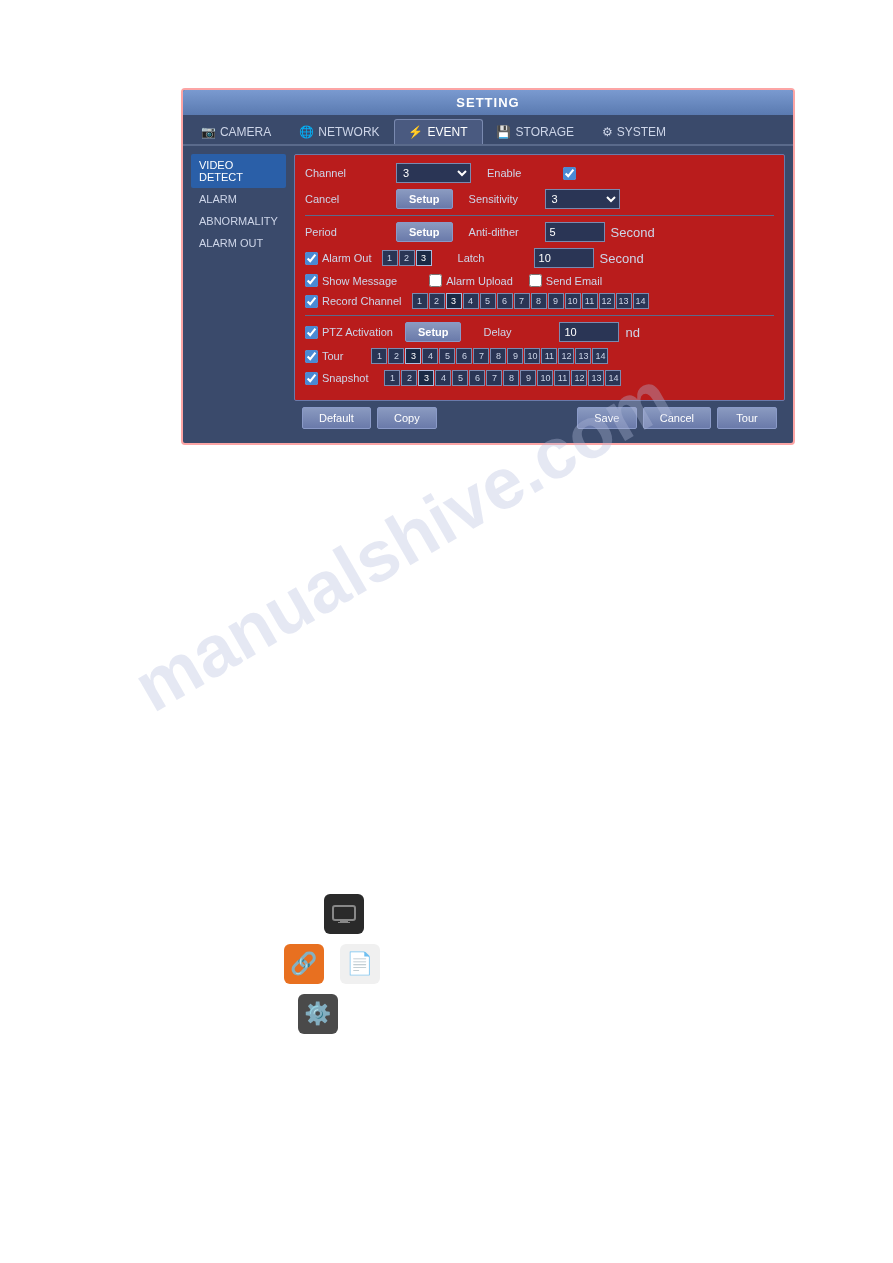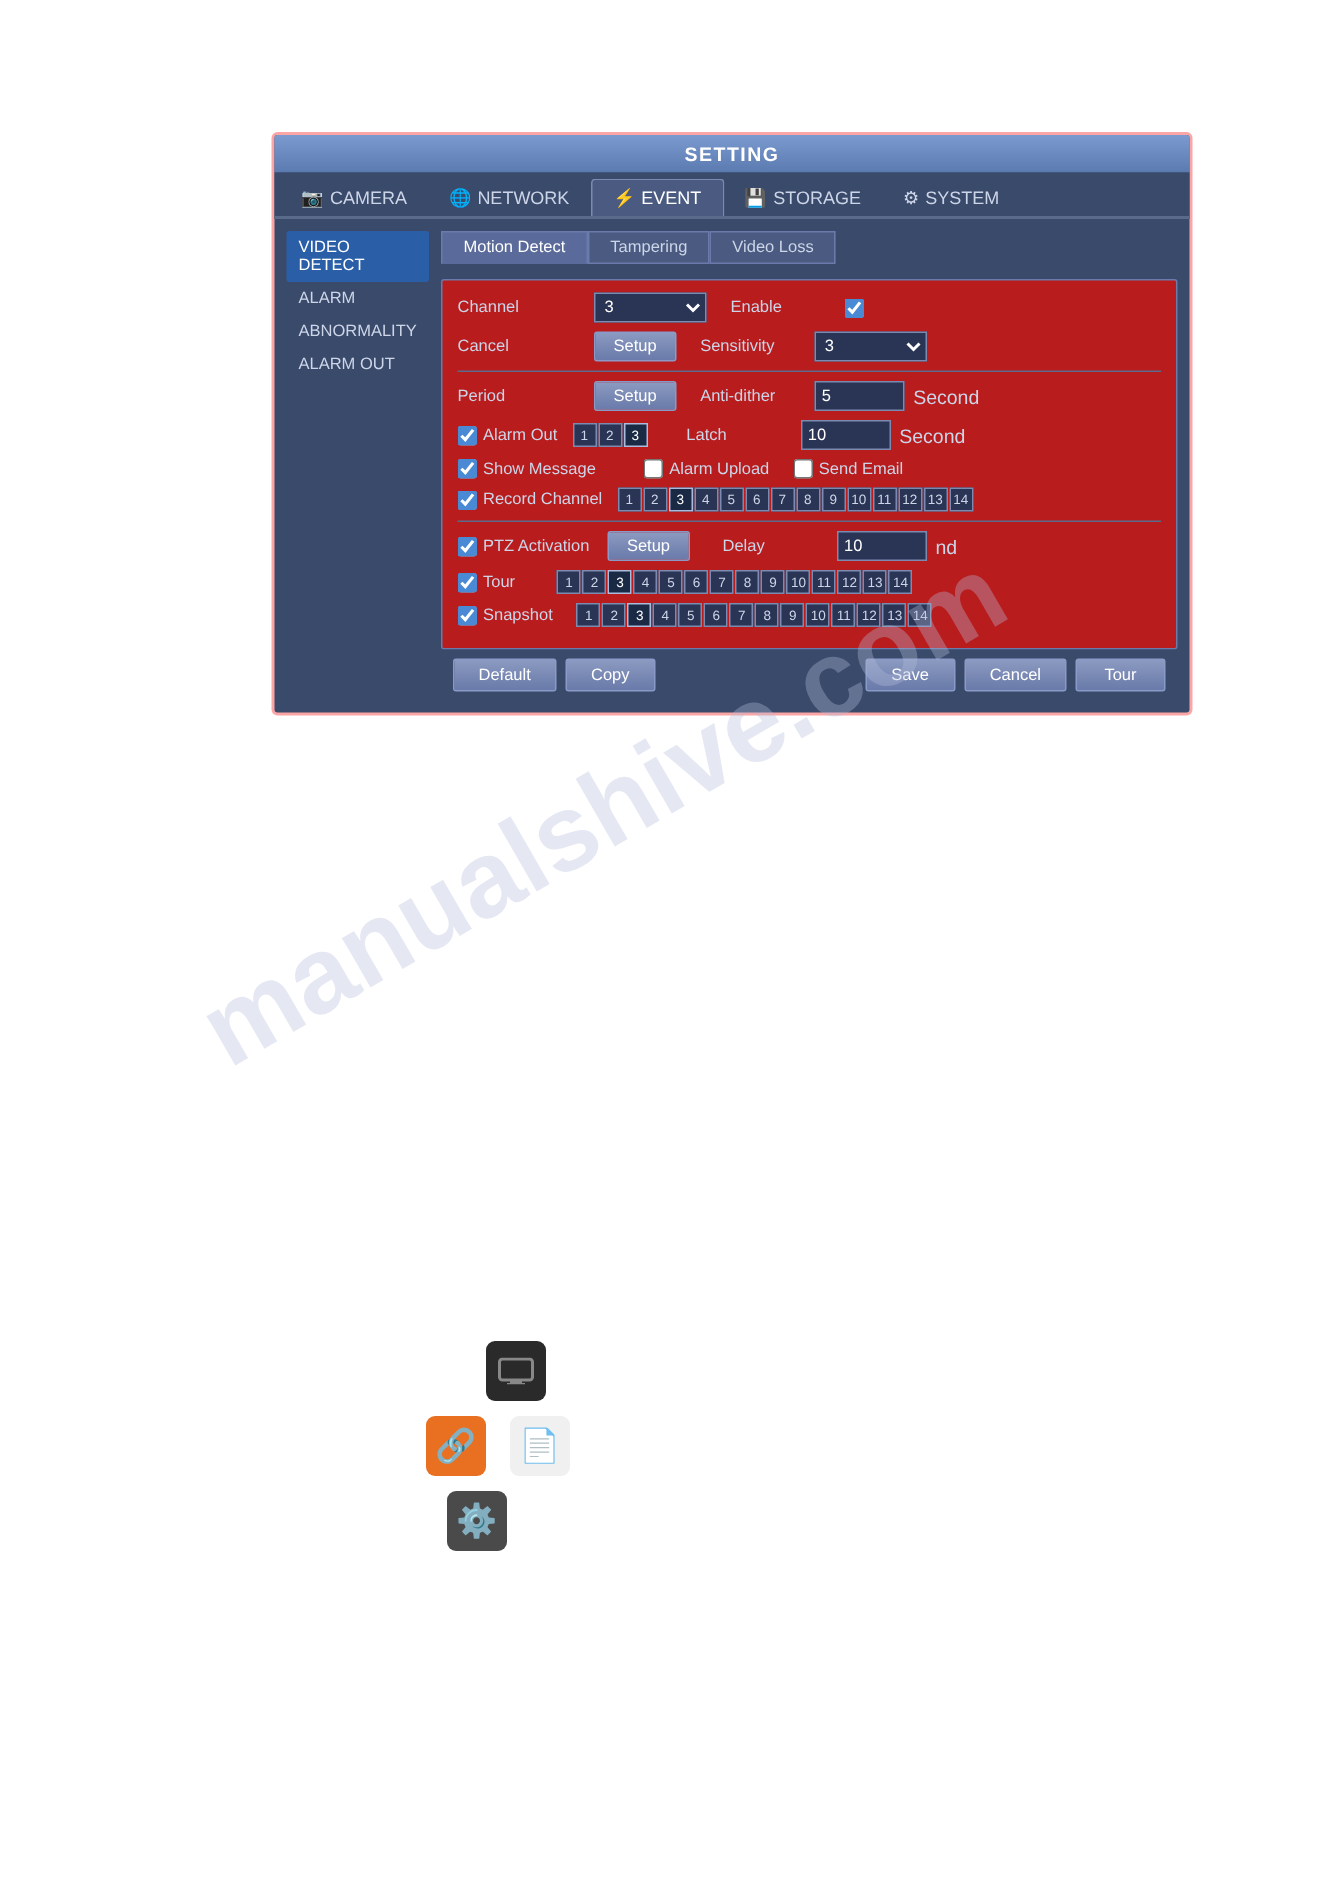--- a/index.html
+++ b/index.html
@@ -172,20 +172,21 @@
 
     .setup-btn {
       background: linear-gradient(to bottom, #8a9ac0, #6a7aaa);
       border: 1px solid #8a9ac8;
       color: #fff;
       padding: 2px 12px;
       font-size: 11px;
       cursor: pointer;
       border-radius: 2px;
       height: 20px;
+      font-weight: bold;
     }
 
     .checkbox-label {
       display: flex;
       align-items: center;
       gap: 4px;
       color: #cdd5e8;
       font-size: 11px;
     }
 
@@ -328,31 +329,20 @@
       <div class="sidebar-item">
         <span>ABNORMALITY</span>
       </div>
       <div class="sidebar-item">
         <span>ALARM OUT</span>
       </div>
     </div>
 
     <div class="main-content">
 
-      <div class="sub-tabs">
-        <div class="sub-tab active">
-          <span>Motion Detect</span>
-        </div>
-        <div class="sub-tab">
-          <span>Tampering</span>
-        </div>
-        <div class="sub-tab">
-          <span>Video Loss</span>
-        </div>
-      </div>
 
       <div class="form-section">
 
         <div class="form-row">
           <span class="form-label">Channel</span>
           <select class="form-select">
             <option>3</option>
           </select>
           <span class="form-label-sm" style="margin-left:10px;">Enable</span>
           <input type="checkbox" class="checkbox-input" checked="" style="">

